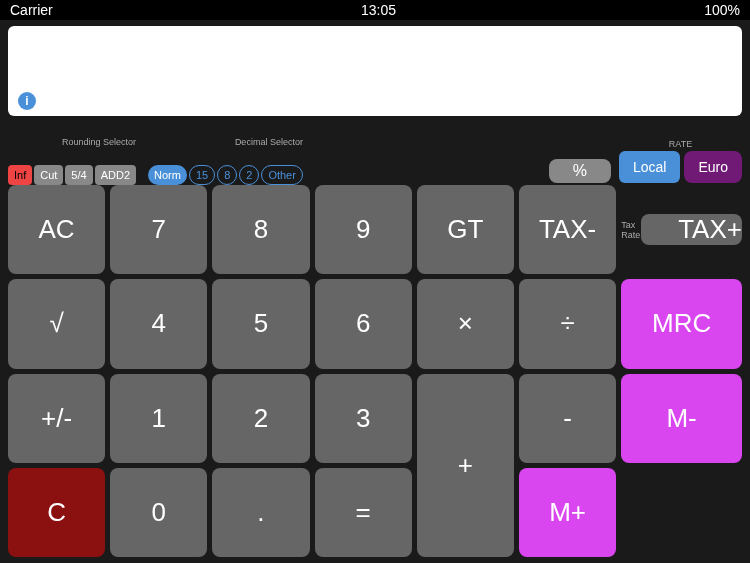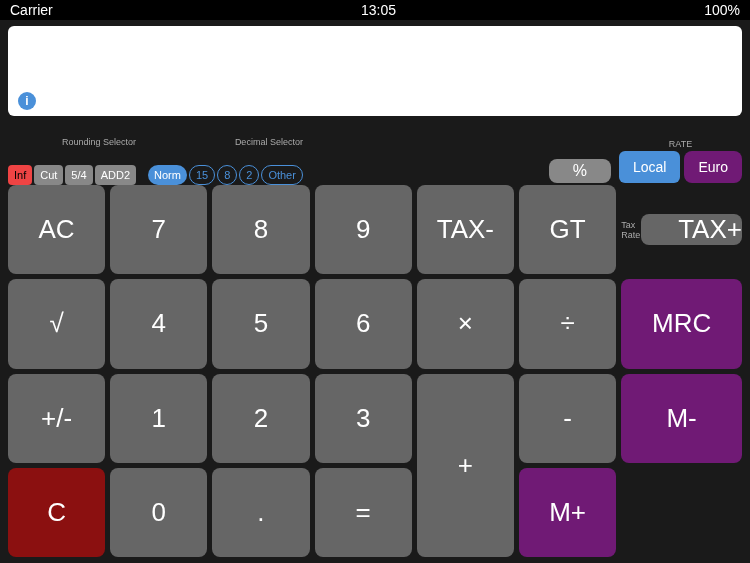--- a/index.html
+++ b/index.html
@@ -177,21 +177,21 @@
       color: #fff;
       border: none;
       border-radius: 8px;
       font-size: 26px;
       cursor: pointer;
       display: flex;
       align-items: center;
       justify-content: center;
       min-height: 0;
     }
-    .main-btn.dark { background: #701a75; }
+    .main-btn.dark { background: #d946ef; }
     .main-btn.red-btn { background: #8b1010; }
     .main-btn.span2 { grid-row: span 2; }
   </style>
 </head>
 <body>
 
 <div class="status-bar">
   <span>Carrier</span>
   <span>13:05</span>
   <span>100%</span>
@@ -238,22 +238,22 @@
       </div>
     </div>
   </div>
 
   <div class="main-buttons">
 
     <button class="main-btn">AC</button>
     <button class="main-btn">7</button>
     <button class="main-btn">8</button>
     <button class="main-btn">9</button>
+    <button class="main-btn">GT</button>
     <button class="main-btn">TAX-</button>
-    <button class="main-btn">GT</button>
     <div style="display:flex;flex-direction:row;align-items:center;justify-content:flex-end;gap:1px;">
       <span style="font-size:9px;color:#aaa;">Tax Rate</span>
       <button class="main-btn" style="width:100%;flex:1;padding-left:37px;">TAX+</button>
     </div>
 
     <button class="main-btn">√</button>
     <button class="main-btn">4</button>
     <button class="main-btn">5</button>
     <button class="main-btn">6</button>
     <button class="main-btn">×</button>

